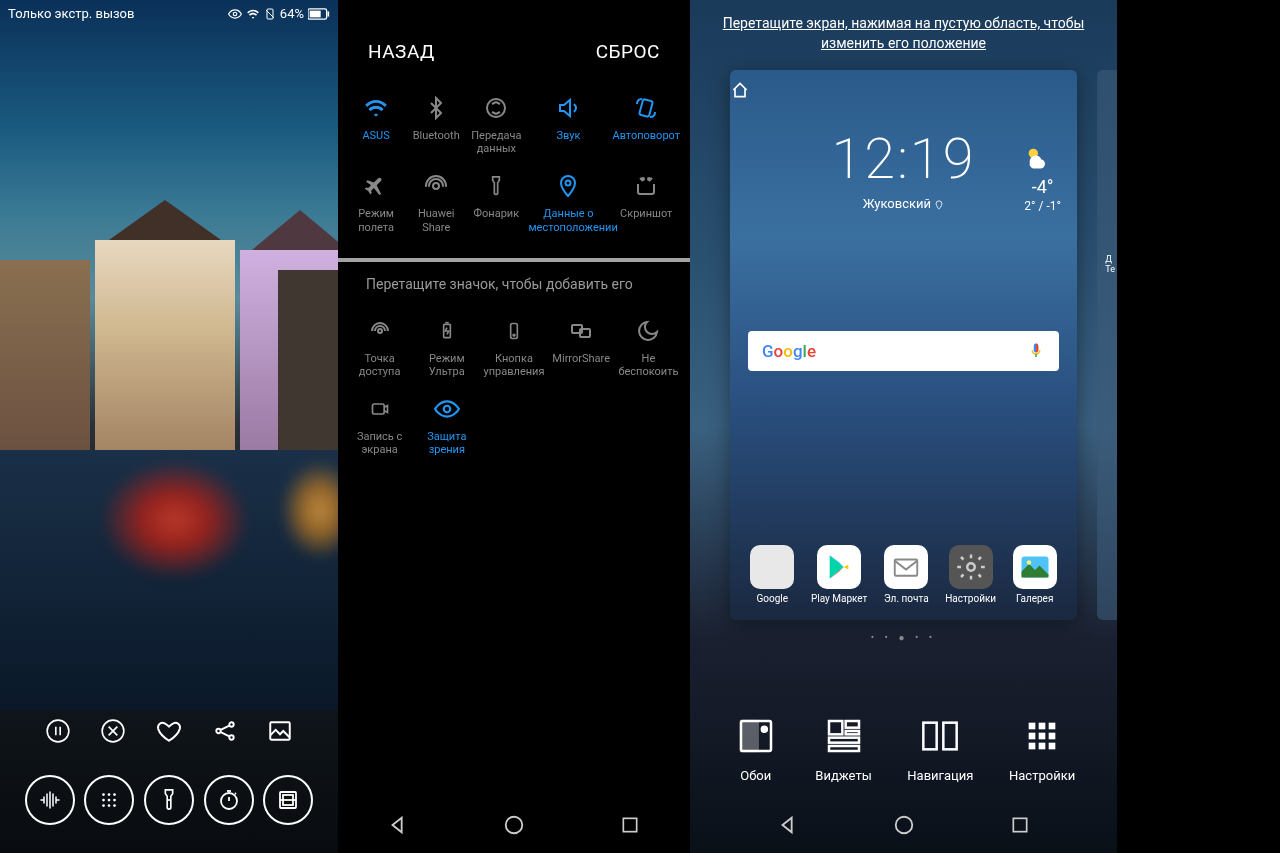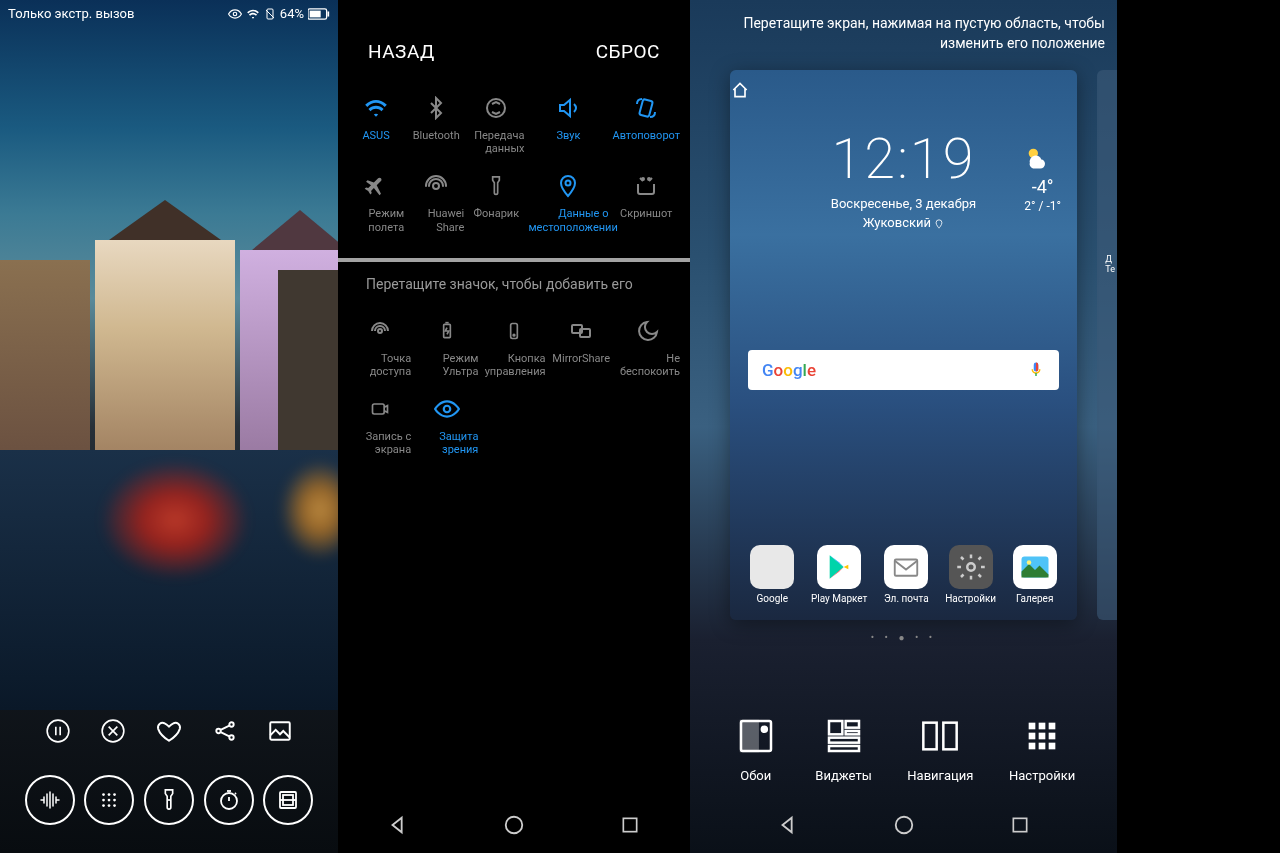--- a/index.html
+++ b/index.html
@@ -24,29 +24,29 @@
 .lock-bottom-row { position: absolute; bottom: 108px; left: 0; right: 0; display: flex; justify-content: space-around; padding: 0 30px; }
 .lock-icon-sm { width: 28px; height: 28px; display: flex; align-items: center; justify-content: center; color: #fff; font-size: 20px; }
 .lock-dock { position: absolute; bottom: 28px; left: 0; right: 0; display: flex; justify-content: space-around; padding: 0 20px; }
 .dock-btn { width: 50px; height: 50px; border: 2px solid #fff; border-radius: 50%; display: flex; align-items: center; justify-content: center; color: #fff; font-size: 20px; }
 .panel-2 { width: 352px; background: #000; }
 .qs-header { display: flex; justify-content: space-between; padding: 40px 30px 16px; font-size: 19px; color: #fff; letter-spacing: 0.5px; }
 .qs-grid { display: grid; grid-template-columns: repeat(5, 1fr); padding: 6px 8px; }
 .qs-tile { display: flex; flex-direction: column; align-items: center; gap: 6px; padding: 8px 2px; }
 .qs-icon { width: 30px; height: 30px; display: flex; align-items: center; justify-content: center; font-size: 22px; color: #888; }
 .qs-icon.active { color: #2196f3; }
-.qs-label { font-size: 11px; color: #888; text-align: right; line-height: 1.2; max-width: 80px; }
+.qs-label { font-size: 11px; color: #888; text-align: center; line-height: 1.2; max-width: 80px; }
 .qs-label.active { color: #2196f3; }
 .qs-hint { font-size: 14px; color: #999; padding: 14px 28px 10px; border-top: 4px solid #a3a3a3; margin-top: 10px; }
 .qs-grid-2 { display: grid; grid-template-columns: repeat(5, 1fr); padding: 6px 8px; }
 .qs-grid-3 { display: grid; grid-template-columns: repeat(5, 1fr); padding: 6px 8px; border-top: 1px solid #222; margin-top: 6px; }
 .navbar { position: absolute; bottom: 0; left: 0; right: 0; height: 56px; display: flex; justify-content: center; align-items: center; gap: 90px; }
 .nav-btn { width: 26px; height: 26px; display: flex; align-items: center; justify-content: center; color: #ccc; }
 .panel-3 { width: 427px; background: linear-gradient(to bottom, #1a3a5a 0%, #2a5070 30%, #3a6080 50%, #1a2030 75%, #0a1018 100%); position: relative; }
-.p3-hint { text-align: right; font-size: 14px; padding: 14px 12px; color: #fff; line-height: 1.4; }
+.p3-hint { text-align: center; font-size: 14px; padding: 14px 12px; color: #fff; line-height: 1.4; text-decoration: underline; }
 .hs-preview { position: absolute; top: 70px; left: 40px; right: 40px; height: 550px; background: linear-gradient(to bottom, #2a5a8a 0%, #3a70a0 30%, #2a5080 60%, #1a2840 100%); border-radius: 6px; box-shadow: 0 4px 20px rgba(0,0,0,0.4); }
 .hs-home-icon { text-align: center; padding-top: 10px; font-size: 20px; color: #fff; }
 .hs-clock { text-align: center; margin-top: 26px; }
 .hs-time { font-size: 56px; font-weight: 200; color: #fff; letter-spacing: 2px; }
 .hs-date { font-size: 13px; color: #fff; margin-top: 4px; }
 .hs-city { font-size: 13px; color: #fff; margin-top: 4px; }
 .hs-weather { position: absolute; top: 74px; right: 16px; text-align: center; color: #fff; }
 .hs-temp { font-size: 18px; margin-top: 4px; }
 .hs-temp-range { font-size: 12px; margin-top: 2px; }
 .hs-search { margin: 120px 18px 0; background: #fff; border-radius: 4px; height: 40px; display: flex; align-items: center; padding: 0 14px; justify-content: space-between; }
@@ -378,21 +378,20 @@
   <div class="p3-peek-right"></div>
   <div class="hs-peek-label">Д<br>Те</div>
   <div class="hs-preview">
     <div class="hs-home-icon">
         <svg width="20" height="20" viewBox="0 0 24 24" fill="none" stroke="#fff" stroke-width="2">
           <path d="M4 12l8-8 8 8M6 10v10h12V10"></path>
         </svg>
       </div>
     <div class="hs-clock">
       <div class="hs-time">12:19</div>
-      <div class="hs-date">Воскресенье, 3 декабря</div>
       <div class="hs-city"><span>Жуковский</span> <svg style="display:inline;vertical-align:-2px" width="10" height="10" viewBox="0 0 24 24" fill="none" stroke="#fff" stroke-width="2">
             <path d="M12 2a7 7 0 017 7c0 5-7 13-7 13S5 14 5 9a7 7 0 017-7z"></path>
           </svg></div>
     </div>
     <div class="hs-weather">
       <div>
           <svg width="28" height="28" viewBox="0 0 24 24" fill="none" stroke="#fff" stroke-width="2">
             <circle cx="8" cy="8" r="3" fill="#ffd040" stroke="#ffd040"></circle>
             <path d="M6 16a4 4 0 018-2 3 3 0 013 3 3 3 0 01-3 3H8a3 3 0 01-2-4z" fill="#fff" stroke="#fff"></path>
           </svg>

